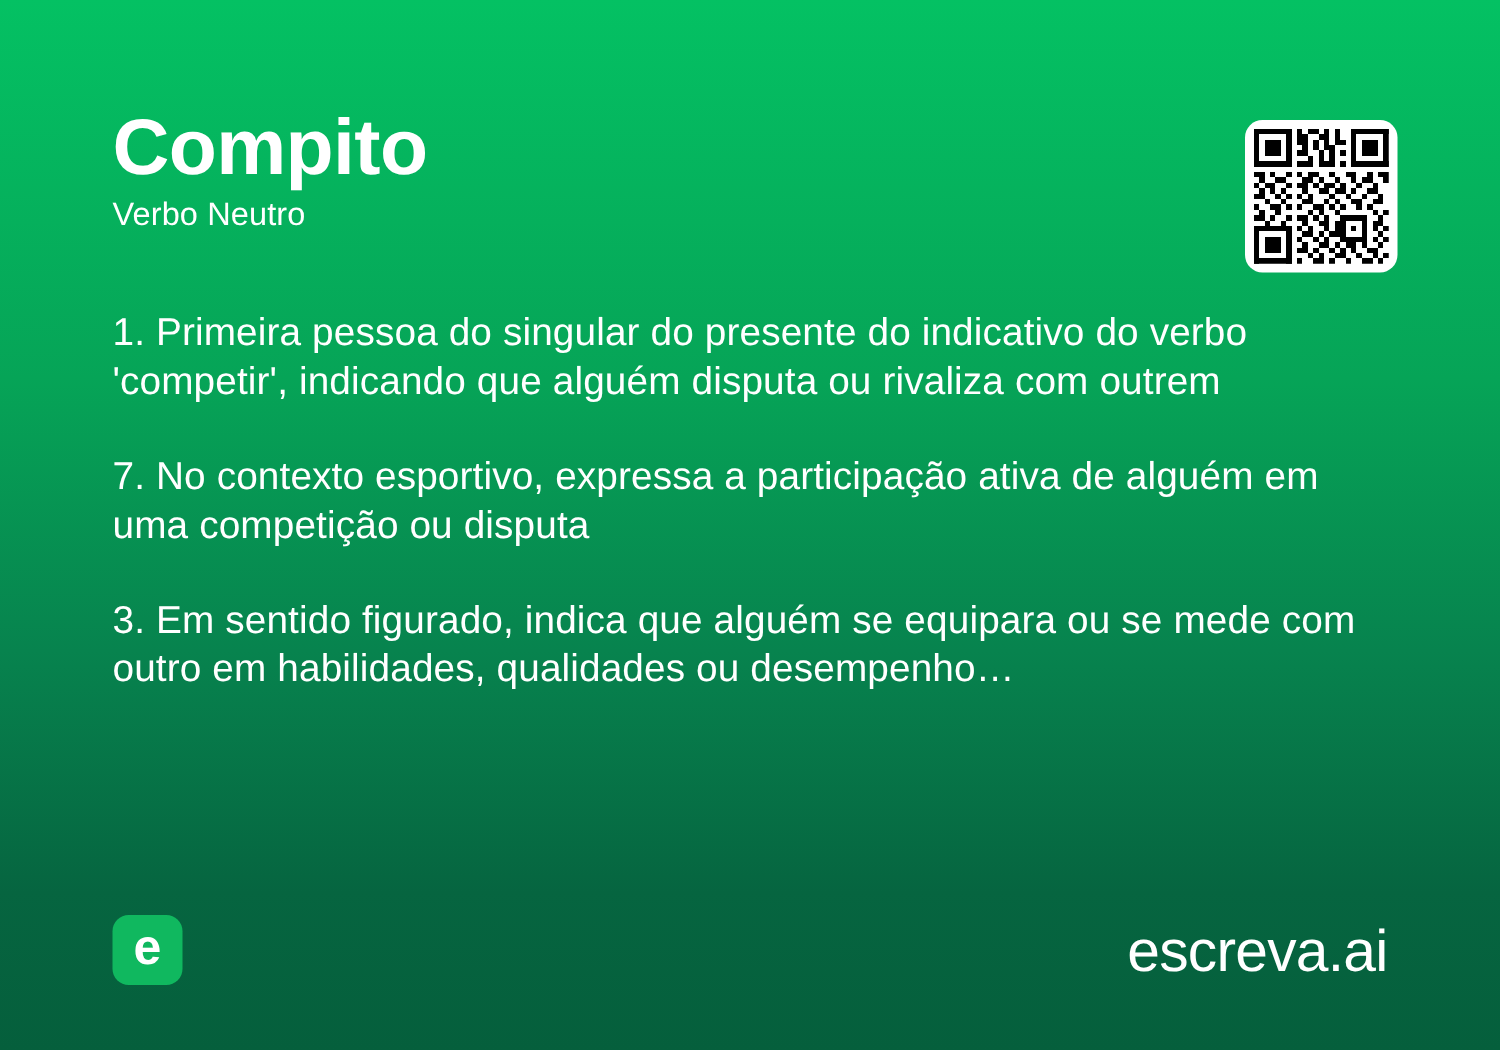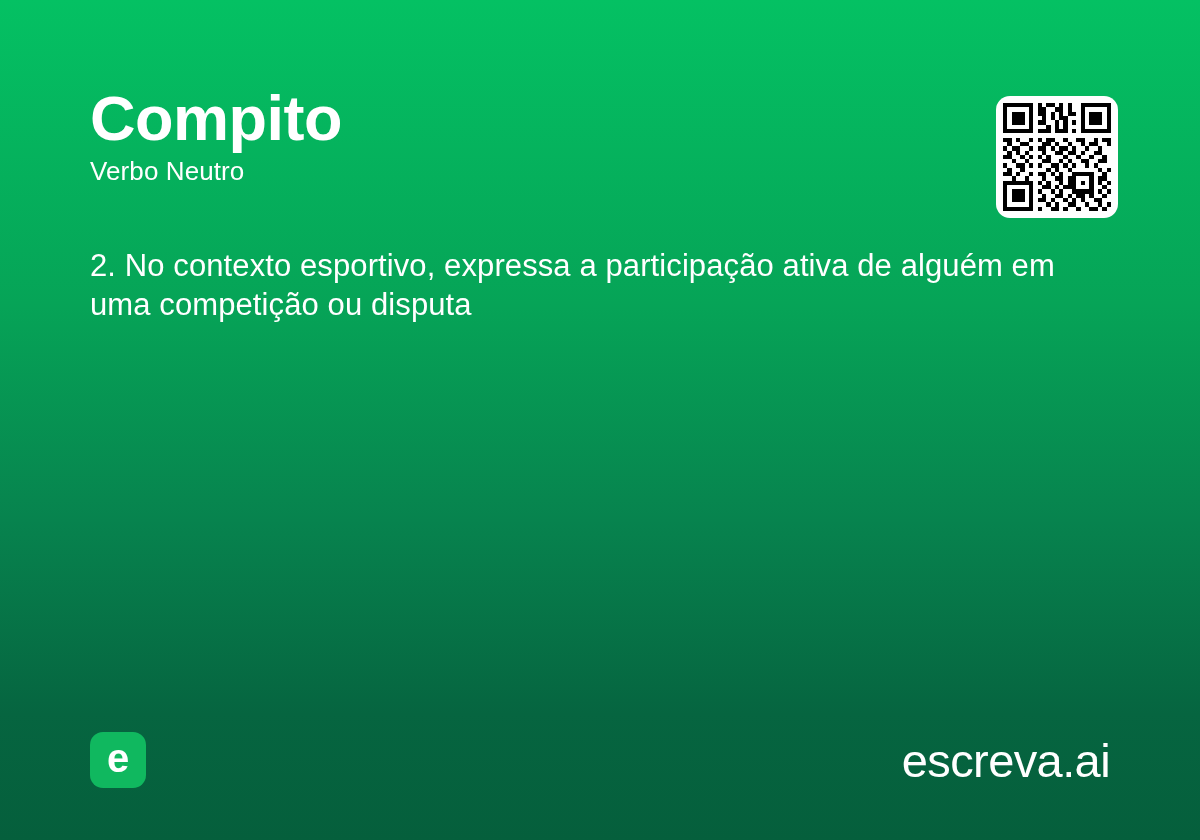--- a/index.html
+++ b/index.html
@@ -291,21 +291,23 @@
           <rect x="11" y="24" width="2" height="1"></rect>
         <rect x="14" y="24" width="1" height="1"></rect>
           <rect x="17" y="24" width="1" height="1"></rect>
         <rect x="20" y="24" width="2" height="1"></rect>
           <rect x="23" y="24" width="1" height="1"></rect>
       </g>
     </svg>
   </div>
 
   <div class="definitions">
-    <p class="definition">2. No contexto esportivo, expressa a participação ativa de alguém em uma competição ou disputa</p>
+    <p class="definition">1. Primeira pessoa do singular do presente do indicativo do verbo 'competir', indicando que alguém disputa ou rivaliza com outrem</p>
+    <p class="definition">7. No contexto esportivo, expressa a participação ativa de alguém em uma competição ou disputa</p>
+    <p class="definition">3. Em sentido figurado, indica que alguém se equipara ou se mede com outro em habilidades, qualidades ou desempenho…</p>
   </div>
 
   <div class="footer">
     <div class="logo-badge">
       <span>e</span>
     </div>
     <div class="wordmark">escreva.ai</div>
   </div>
 
 </div>

